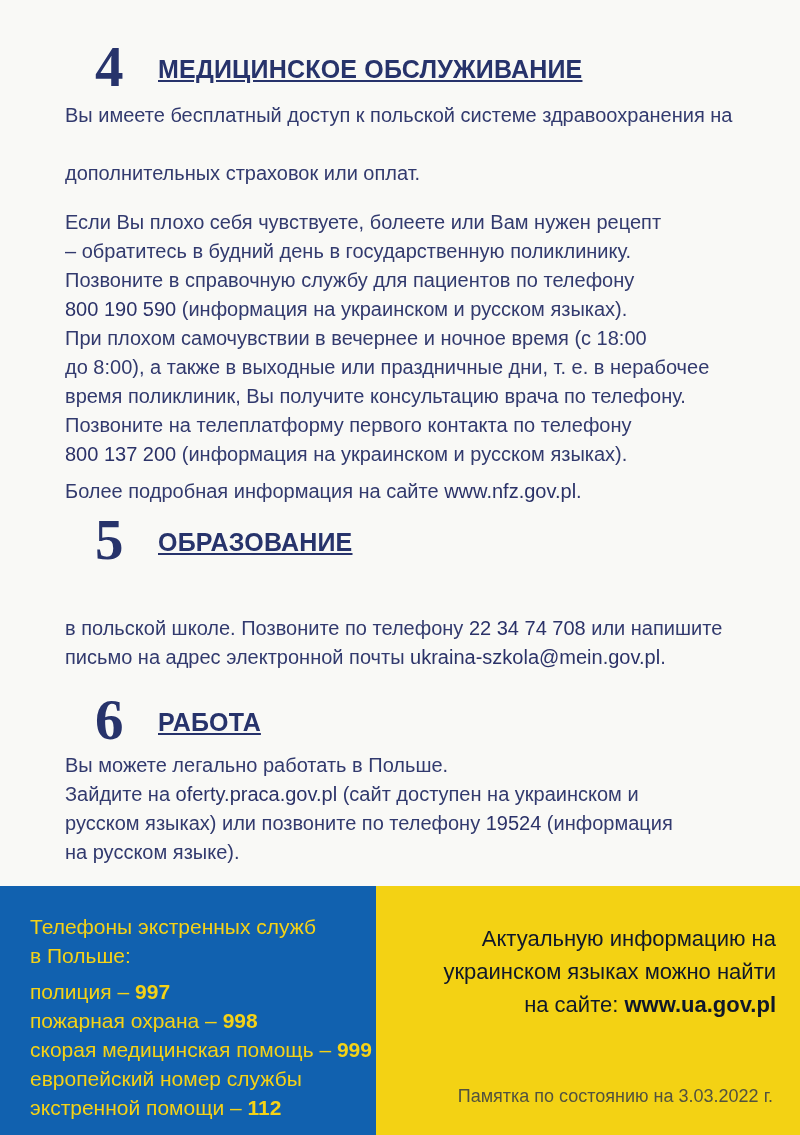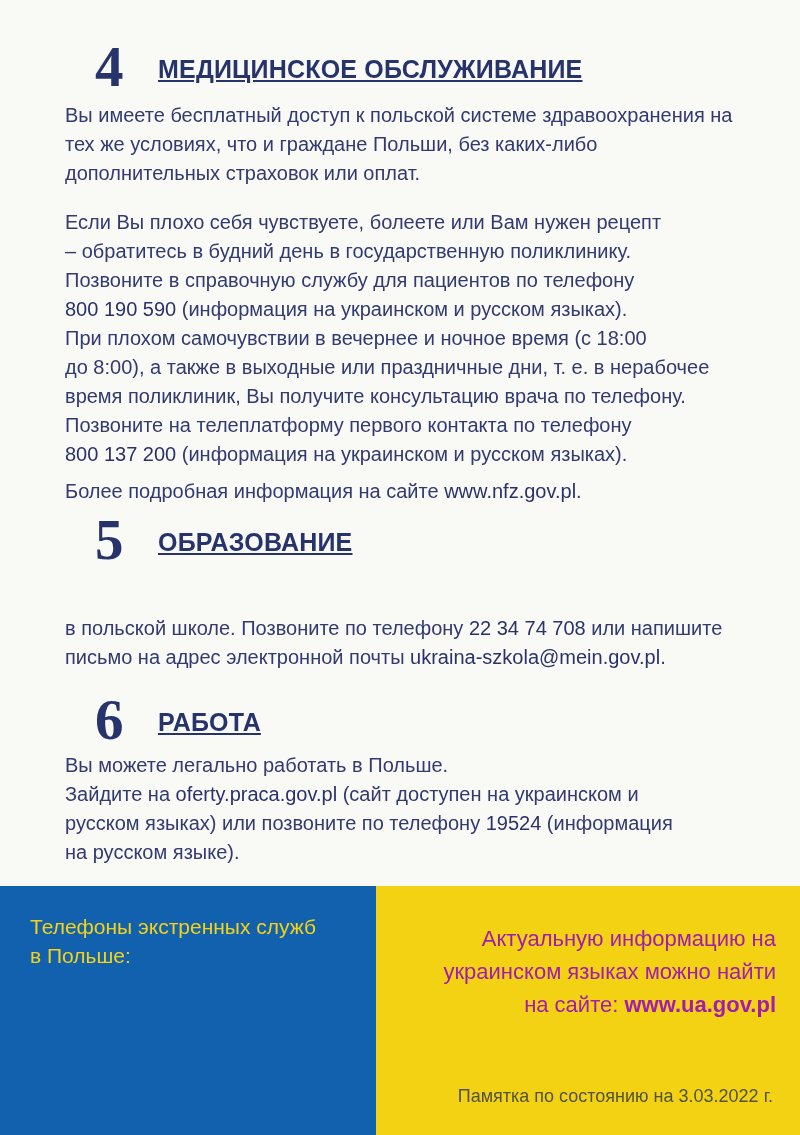--- a/index.html
+++ b/index.html
@@ -86,21 +86,21 @@
     background: #F3D214;
     position: relative;
     box-sizing: border-box;
     padding: 36px 24px 0 10px;
     text-align: right;
   }
   .info-text {
     margin: 0;
     font-size: 22px;
     line-height: 33px;
-    color: #a21caf;
+    color: #0f172a;
     white-space: nowrap;
   }
   .info-text b { font-weight: 700; }
   .note {
     position: absolute;
     right: 27px;
     bottom: 28px;
     margin: 0;
     font-size: 18px;
     color: #52523E;
@@ -111,21 +111,21 @@
 <body>
 
 <div class="page">
   <main class="content">
 
     <section>
       <div class="sec-head">
         <span class="sec-num">4</span>
         <h2 class="sec-title">МЕДИЦИНСКОЕ ОБСЛУЖИВАНИЕ</h2>
       </div>
-      <p class="para mt-p1"><span>Вы имеете бесплатный доступ к польской системе здравоохранения на</span><br><span>тех же условиях, что и граждане Польши, без каких-либо</span><br><span>дополнительных страховок или оплат.</span></p>
+      <p class="para mt-p1"><span>Вы имеете бесплатный доступ к польской системе здравоохранения на</span><br><br><span>дополнительных страховок или оплат.</span></p>
       <p class="para mt-p2"><span>Если Вы плохо себя чувствуете, болеете или Вам нужен рецепт</span><br><span>– обратитесь в будний день в государственную поликлинику.</span><br><span>Позвоните в справочную службу для пациентов по телефону</span><br><b>800 190 590</b><span> (информация на украинском и русском языках).</span><br><span>При плохом самочувствии в вечернее и ночное время (с 18:00</span><br><span>до 8:00), а также в выходные или праздничные дни, т. е. в нерабочее</span><br><span>время поликлиник, Вы получите консультацию врача по телефону.</span><br><span>Позвоните на телеплатформу первого контакта по телефону</span><br><b>800 137 200</b><span> (информация на украинском и русском языках).</span></p>
       <p class="para mt-p3"><span>Более подробная информация на сайте </span><b>www.nfz.gov.pl</b><span>.</span></p>
     </section>
 
     <section>
       <div class="sec-head mt-h5">
         <span class="sec-num">5</span>
         <h2 class="sec-title">ОБРАЗОВАНИЕ</h2>
       </div>
       <p class="para mt-p5"><br><span>в польской школе. Позвоните по телефону </span><b>22 34 74 708</b><span> или напишите</span><br><span>письмо на адрес электронной почты </span><b>ukraina-szkola@mein.gov.pl</b><span>.</span></p>
@@ -137,19 +137,25 @@
         <h2 class="sec-title">РАБОТА</h2>
       </div>
       <p class="para mt-p6"><span>Вы можете легально работать в Польше.</span><br><span>Зайдите на </span><b>oferty.praca.gov.pl</b><span> (сайт доступен на украинском и</span><br><span>русском языках) или позвоните по телефону </span><b>19524</b><span> (информация</span><br><span>на русском языке).</span></p>
     </section>
 
   </main>
 
   <footer class="footer">
     <div class="footer-blue">
       <p class="em-heading"><span>Телефоны экстренных служб</span><br><span>в Польше:</span></p>
+      <div class="em-items">
+        <p class="em-item"><span>полиция – </span><b>997</b></p>
+        <p class="em-item"><span>пожарная охрана – </span><b>998</b></p>
+        <p class="em-item"><span>скорая медицинская помощь – </span><b>999</b></p>
+        <p class="em-item"><span>европейский номер службы</span><br><span>экстренной помощи – </span><b>112</b></p>
+      </div>
     </div>
     <div class="footer-yellow">
       <p class="info-text"><span>Актуальную информацию на</span><br><span>украинском языках можно найти</span><br><span>на сайте: </span><b>www.ua.gov.pl</b></p>
       <p class="note">Памятка по состоянию на 3.03.2022 г.</p>
     </div>
   </footer>
 </div>
 
 </body></html>

